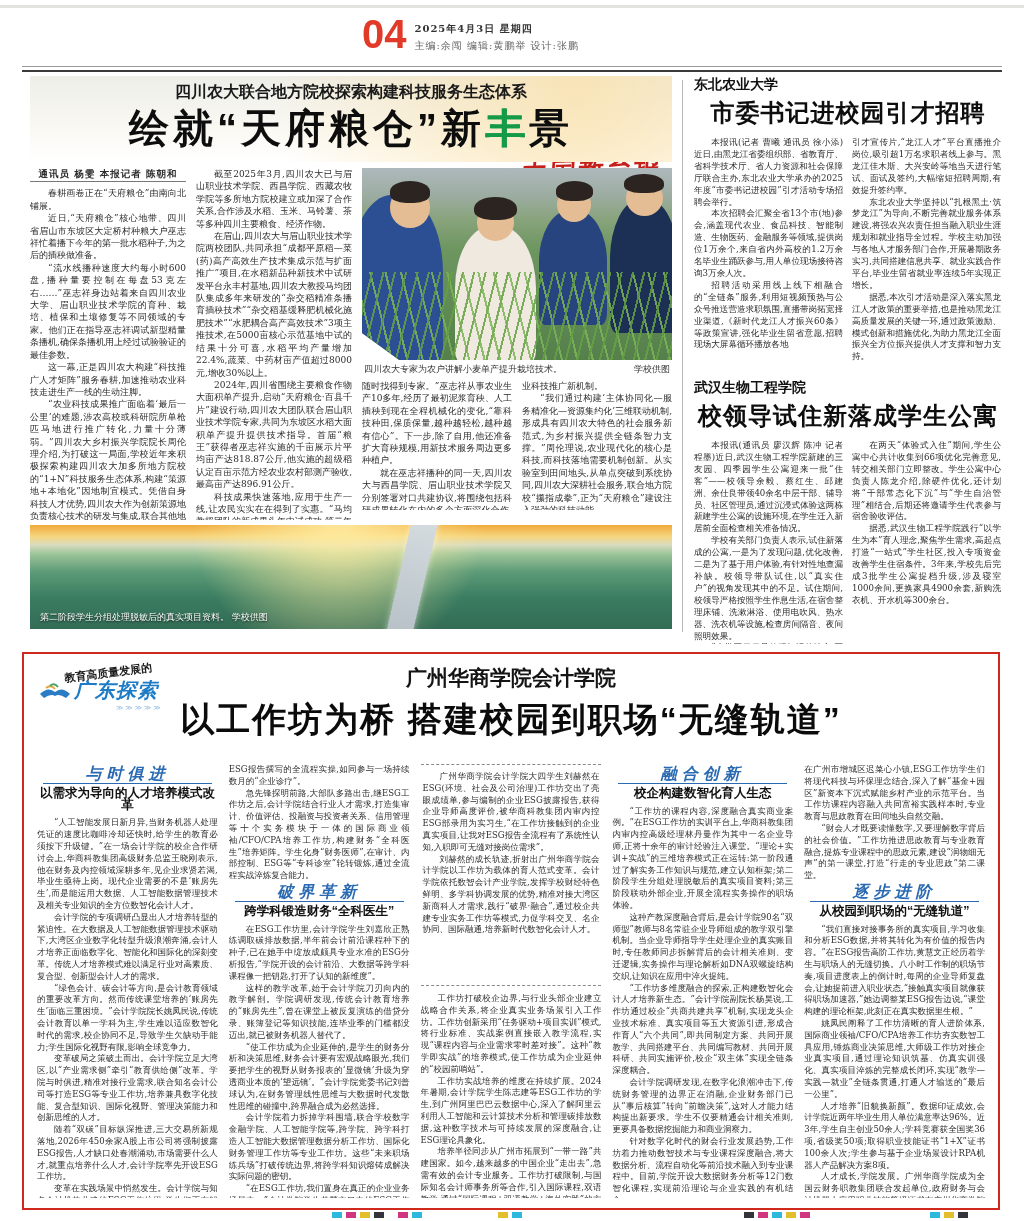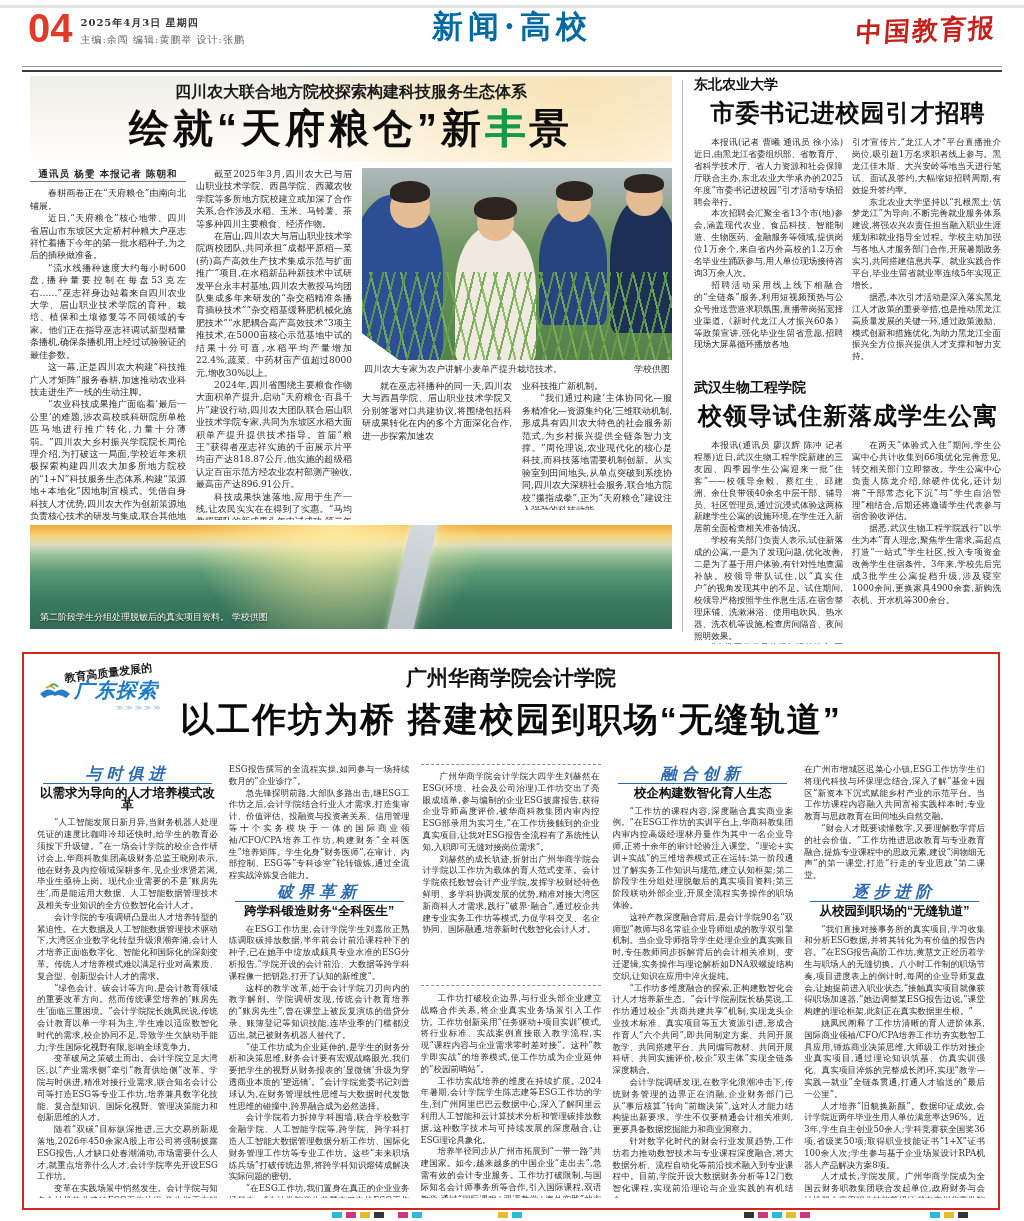--- a/index.html
+++ b/index.html
@@ -1,21 +1,21 @@
 <!DOCTYPE html>
 <html><head>
 <meta charset="utf-8">
 <style>
   html,body{margin:0;padding:0;background:#f3f3f1;}
   .page{position:relative;width:1024px;height:1221px;background:#fff;overflow:hidden;
         font-family:"DejaVu Serif",serif;color:#222;}
   .topstrip{position:absolute;top:5px;left:0;width:100%;height:3px;background:#e3e3e0;}
 
   
-  .hdr{position:absolute;top:0;left:28px;width:968px;height:48px;display:flex;align-items:flex-end;}
+  .hdr{position:absolute;top:14px;left:28px;width:968px;height:48px;display:flex;align-items:center;flex-direction:column;}
   .hdr-left{display:flex;gap:8px;width:300px;}
   .pagenum{font-family:"Liberation Sans",sans-serif;font-weight:bold;font-size:40px;line-height:40px;color:#e23a28;}
   .hdr-meta{padding-top:8px;}
   .hdr-date{font-size:10px;font-weight:bold;color:#333;letter-spacing:1px;}
   .hdr-staff{font-size:10px;color:#666;margin-top:3px;letter-spacing:1px;}
   .hdr-center{flex:1;text-align:center;font-size:31px;font-weight:bold;letter-spacing:5px;color:#0369a1;padding-top:4px;margin-top:48px;}
   .hdr-right{width:300px;text-align:right;padding-top:6px;}
   .masthead{display:inline-block;font-size:26px;font-weight:bold;color:#c6201a;transform:rotate(-2deg) skewX(-6deg);letter-spacing:2px;}
   .hdr-rule{position:absolute;top:66px;left:22px;width:980px;height:3px;border-top:1px solid #999;border-bottom:2px solid #3a3a3a;}
 
@@ -153,20 +153,21 @@
           <div class="head" style="left:85%;top:6%;width:12%;height:19%;"></div>
           <div class="hair" style="left:84.5%;top:3%;width:13%;height:10%;"></div>
           <div class="wheat"></div>
         </div>
         <div class="p1cap">
           <span>四川农大专家为农户讲解小麦单产提升栽培技术。</span>
           <span>学校供图</span>
         </div>
         <div class="substory">
           <div class="sscol scol">
+              <p class="cont">随时找得到专家。”巫志祥从事农业生产10多年,经历了最初泥浆育秧、人工插秧到现在全程机械化的变化,“靠科技种田,保质保量,越种越轻松,越种越有信心”。下一步,除了自用,他还准备扩大育秧规模,用新技术服务周边更多种植户。</p>
               <p>就在巫志祥播种的同一天,四川农大与西昌学院、眉山职业技术学院又分别签署对口共建协议,将围绕包括科研成果转化在内的多个方面深化合作,进一步探索加速农</p>
             </div>
           <div class="sscol scol">
               <p class="cont">业科技推广新机制。</p>
               <p>“我们通过构建‘主体协同化—服务精准化—资源集约化’三维联动机制,形成具有四川农大特色的社会服务新范式,为乡村振兴提供全链条智力支撑。”周伦理说,农业现代化的核心是科技,而科技落地需要机制创新。从实验室到田间地头,从单点突破到系统协同,四川农大深耕社会服务,联合地方院校“攥指成拳”,正为“天府粮仓”建设注入强劲的科技动能。</p>
             </div>
         </div>
       </div>
     </div>
     <div class="photo2">

